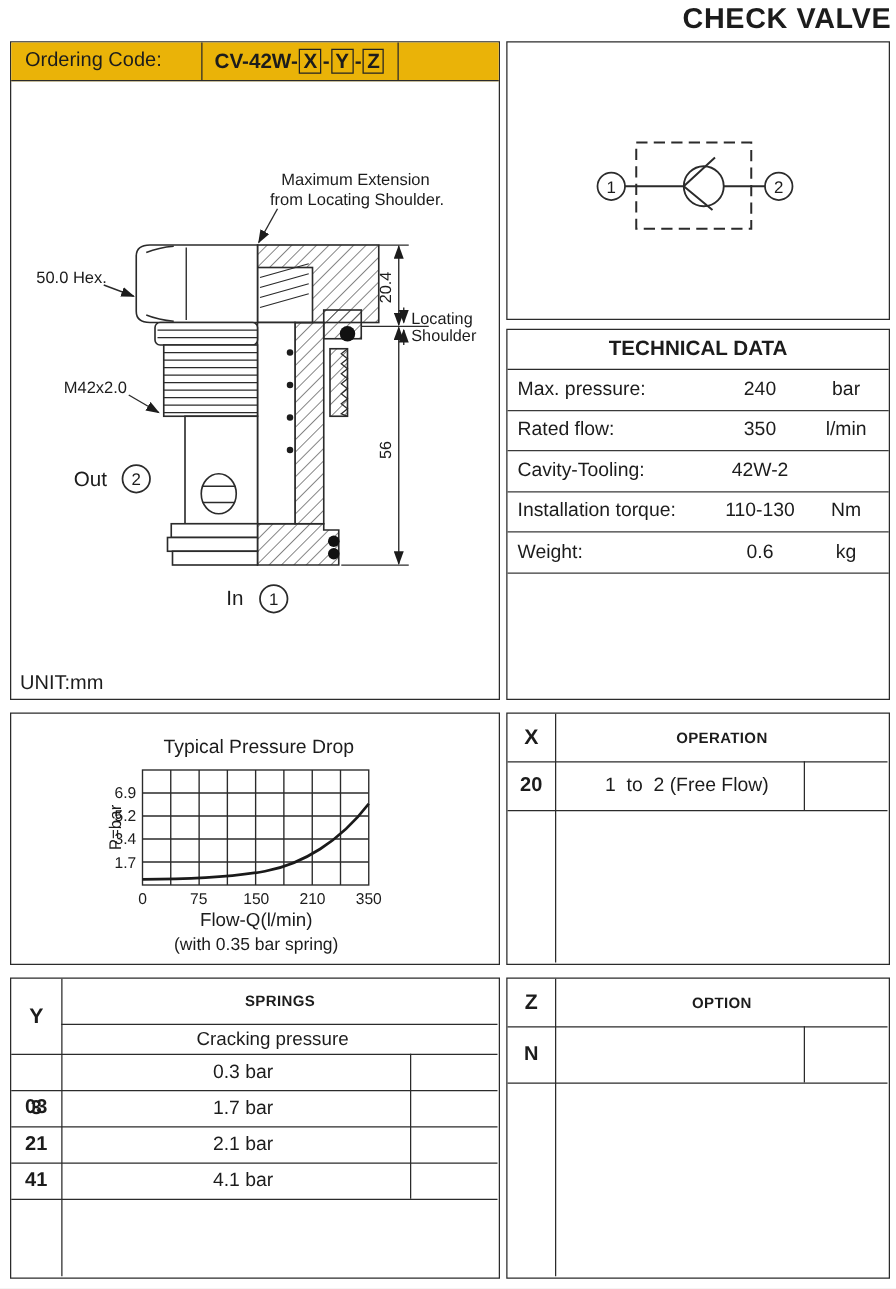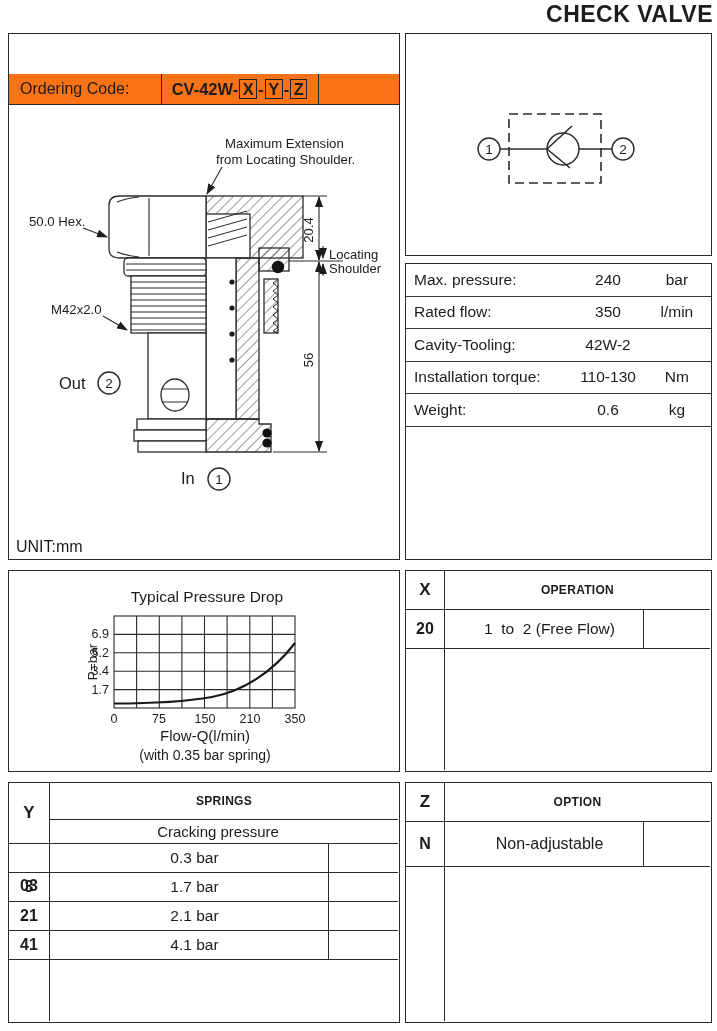--- a/index.html
+++ b/index.html
@@ -6,21 +6,21 @@
   #page{position:relative;width:717px;height:1031px;background:#ffffff;
         font-family:"Liberation Sans",sans-serif;color:#1c1c1c;overflow:hidden;}
   .box{position:absolute;border:1.6px solid #2b2b2b;background:#fff;box-sizing:border-box;}
   .hline{position:absolute;height:1.4px;background:#2b2b2b;}
   .vline{position:absolute;width:1.4px;background:#2b2b2b;}
   .abs{position:absolute;box-sizing:border-box;}
   .ctr{display:flex;align-items:center;justify-content:center;text-align:center;}
   #page-title{position:absolute;top:1px;right:4px;font-size:23px;font-weight:700;letter-spacing:.5px;}
   
   #ordering-row{position:absolute;top:0;left:0;right:0;height:30px;display:flex;
-                border-bottom:1.4px solid #2b2b2b;background:#f97316;margin-top:40px;}
+                border-bottom:1.4px solid #2b2b2b;background:#eab308;}
   #ordering-row .c1{width:153px;border-right:1.4px solid #2b2b2b;display:flex;align-items:center;
                     padding-left:11px;font-size:16px;box-sizing:border-box;}
   #ordering-row .c2{width:157px;border-right:1.4px solid #2b2b2b;display:flex;align-items:center;
                     justify-content:center;font-size:16.5px;font-weight:700;box-sizing:border-box;}
   #ordering-row .c3{flex:1;}
   .boxed{display:inline-block;border:1.6px solid #222;line-height:1;padding:1px 2.5px;margin:0 1px;}
   
   .tech-header{height:31px;line-height:31px;text-align:center;font-weight:700;font-size:16.5px;
                border-bottom:1.4px solid #2b2b2b;}
   .tech-row{display:flex;align-items:center;height:31.5px;border-bottom:1.3px solid #3a3a3a;font-size:15.5px;}
@@ -152,20 +152,21 @@
         <path d="M141,115 L166,92 M141,115 L164,134" stroke-width="1.6"></path>
         <circle cx="83" cy="115" r="11" stroke-width="1.4"></circle>
         <circle cx="217" cy="115" r="11" stroke-width="1.4"></circle>
       </g>
       <text x="83" y="120" font-size="13.5" text-anchor="middle">1</text>
       <text x="217" y="120" font-size="13.5" text-anchor="middle">2</text>
     </svg>
   </div>
 
   <div class="box" style="left:405px;top:263px;width:307px;height:297px;">
+    <div class="tech-header">TECHNICAL DATA</div>
     <div class="tech-row">
       <span class="lbl">Max. pressure:</span>
       <span class="val">240</span>
       <span class="unit">bar</span>
     </div>
     <div class="tech-row">
       <span class="lbl">Rated flow:</span>
       <span class="val">350</span>
       <span class="unit">l/min</span>
     </div>
@@ -248,16 +249,15 @@
   </div>
 
   <div class="box" style="left:405px;top:782px;width:307px;height:241px;">
     <div class="vline" style="left:38px;top:0;height:238px;"></div>
     <div class="hline" style="top:38px;left:0;width:304px;"></div>
     <div class="hline" style="top:83px;left:0;width:304px;"></div>
     <div class="vline" style="left:237px;top:38px;height:45px;"></div>
     <div class="abs ctr code-cell" style="left:0;top:0;width:38px;height:38px;">Z</div>
     <div class="abs ctr tbl-title" style="left:38px;top:0;right:0;height:38px;">OPTION</div>
     <div class="abs ctr code-cell" style="left:0;top:38px;width:38px;height:45px;font-size:16px;">N</div>
-    <div class="abs ctr desc" style="left:38px;top:38px;width:199px;height:45px;font-size:16px;">Non-adjustable</div>
   </div>
 
 </div>
 
 </body></html>

